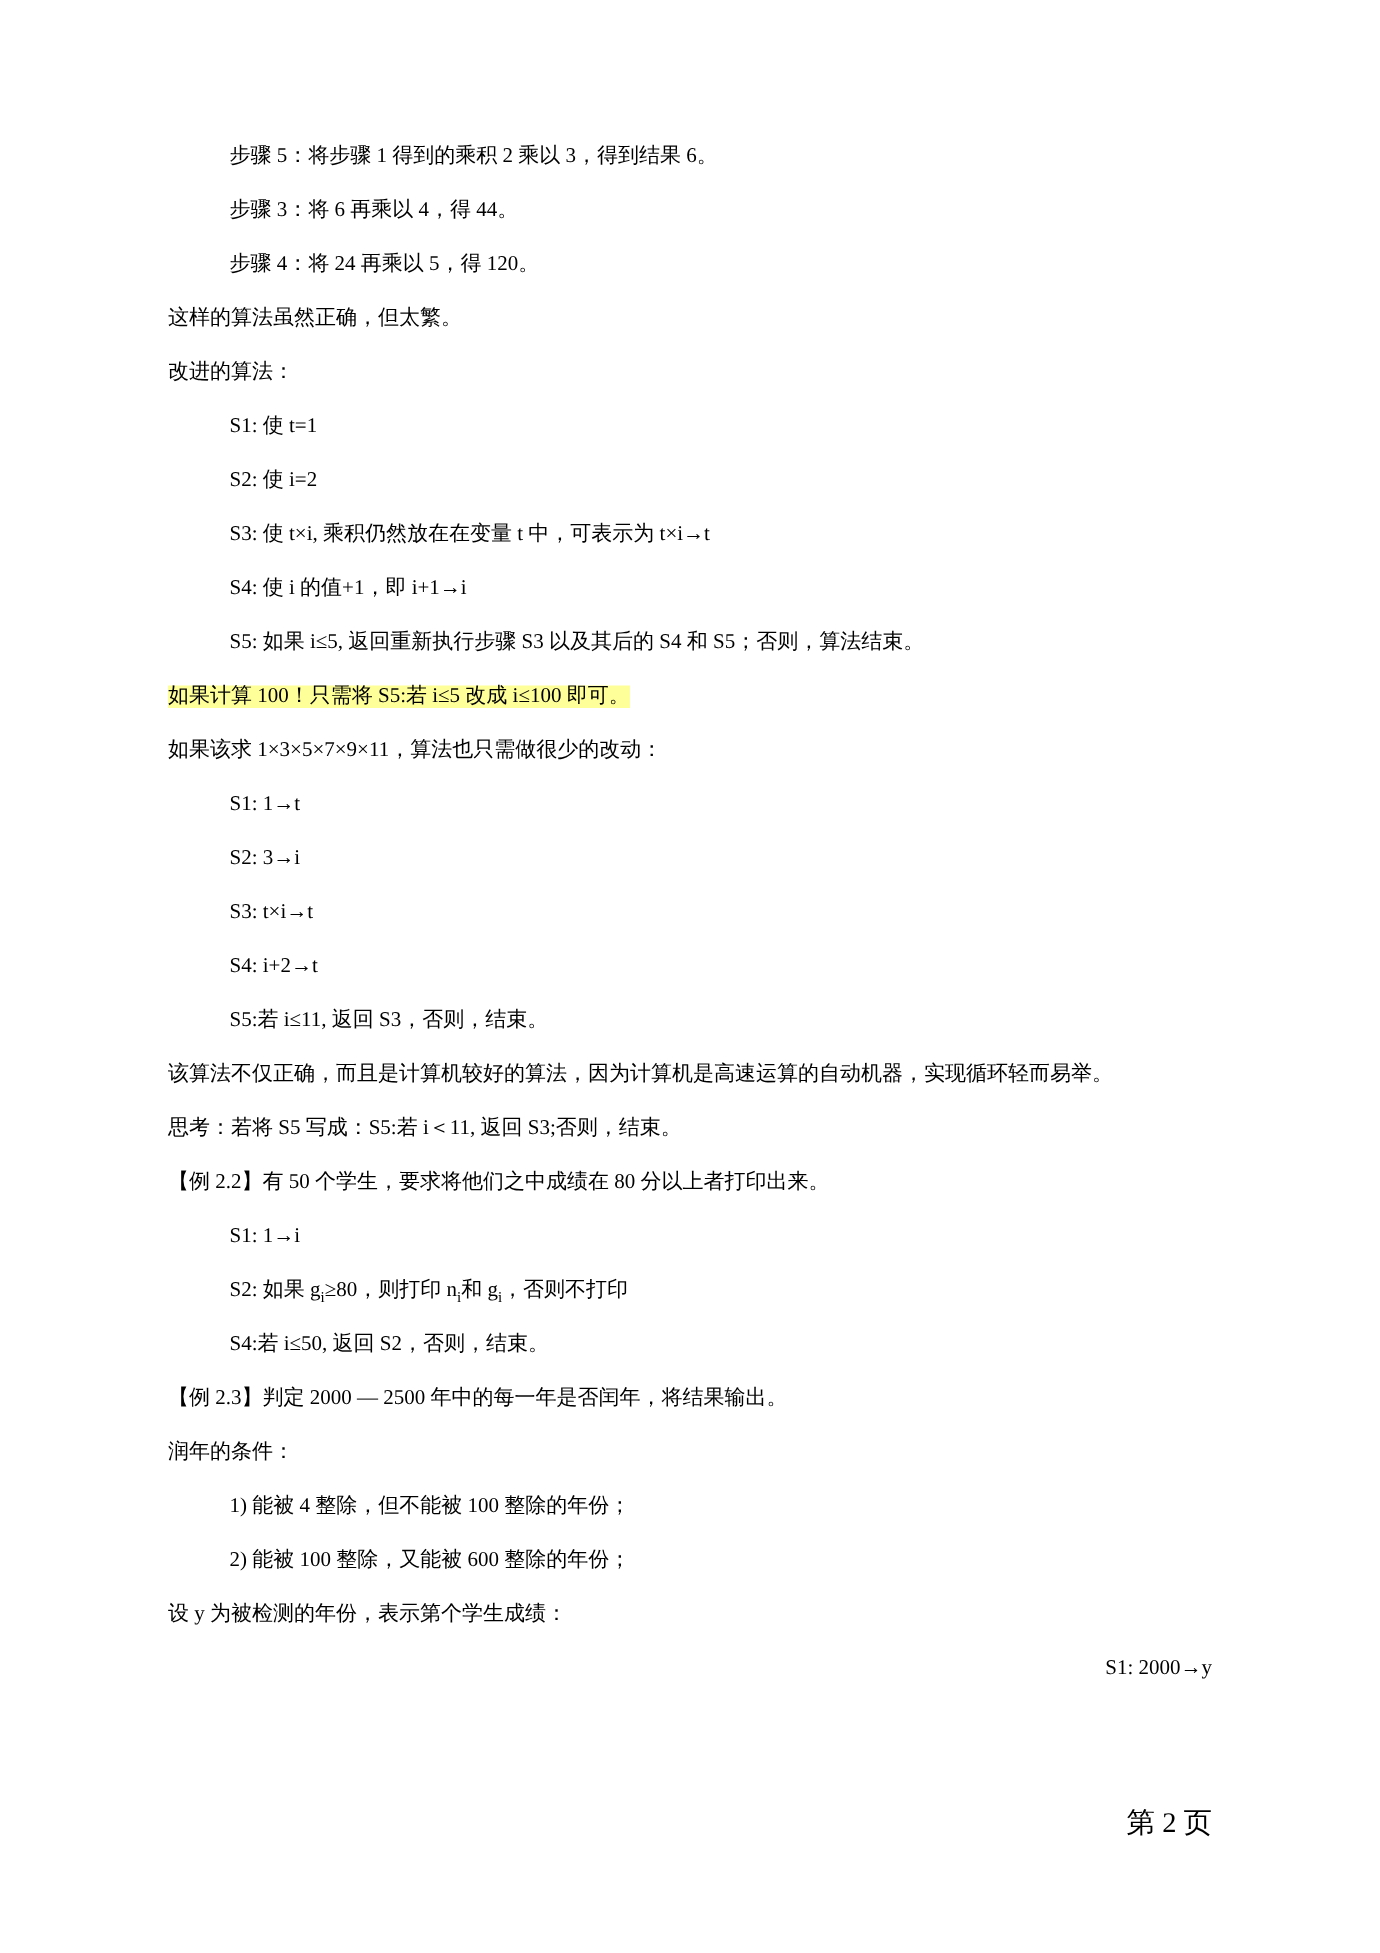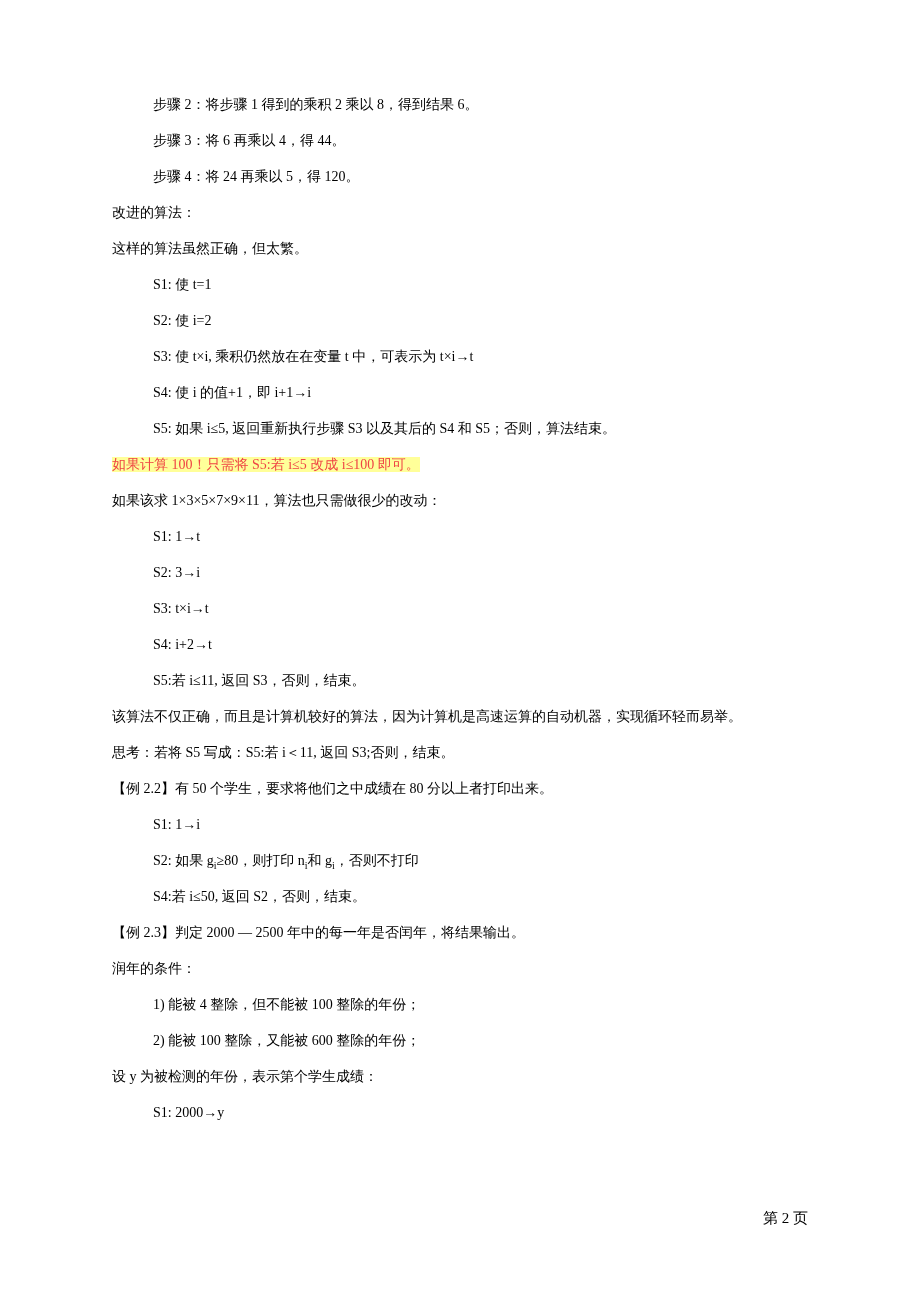--- a/index.html
+++ b/index.html
@@ -20,51 +20,52 @@
   }
   .line {
     margin: 0 0 15px 0;
     line-height: 1.5;
   }
   .indent1 {
     padding-left: 41px;
   }
   .indent2 {
     padding-left: 41px;
+    text-align: right;
   }
   .indent-list {
     padding-left: 41px;
     margin-top: 12px;
   }
   .highlight {
     background-color: #ffff99;
-    color: #ef4444;
+    color: #000000;
   }
   .footer {
     position: absolute;
     bottom: 74px;
     right: 112px;
-    font-size: 15px;
+    font-size: 19px;
   }
   sub {
     font-size: 10px;
     vertical-align: sub;
     line-height: 0;
   }
 </style>
 </head>
 <body>
 
 <div class="page">
 
-  <p class="line indent1">步骤 2：将步骤 1 得到的乘积 2 乘以 8，得到结果 6。</p>
+  <p class="line indent1">步骤 5：将步骤 1 得到的乘积 2 乘以 3，得到结果 6。</p>
   <p class="line indent1">步骤 3：将 6 再乘以 4，得 44。</p>
   <p class="line indent1">步骤 4：将 24 再乘以 5，得 120。</p>
+  <p class="line">这样的算法虽然正确，但太繁。</p>
   <p class="line">改进的算法：</p>
-  <p class="line">这样的算法虽然正确，但太繁。</p>
   <p class="line indent1">S1:  使 t=1</p>
   <p class="line indent1">S2:  使 i=2</p>
   <p class="line indent1">S3:  使 t×i,  乘积仍然放在在变量 t 中，可表示为 t×i→t</p>
   <p class="line indent1">S4:  使 i 的值+1，即 i+1→i</p>
   <p class="line indent1">S5:  如果 i≤5,  返回重新执行步骤 S3 以及其后的 S4 和 S5；否则，算法结束。</p>
   <p class="line"><span class="highlight">如果计算 100！只需将 S5:若 i≤5 改成 i≤100 即可。</span></p>
   <p class="line">如果该求 1×3×5×7×9×11，算法也只需做很少的改动：</p>
   <p class="line indent1">S1: 1→t</p>
   <p class="line indent1">S2: 3→i</p>
   <p class="line indent1">S3: t×i→t</p>

